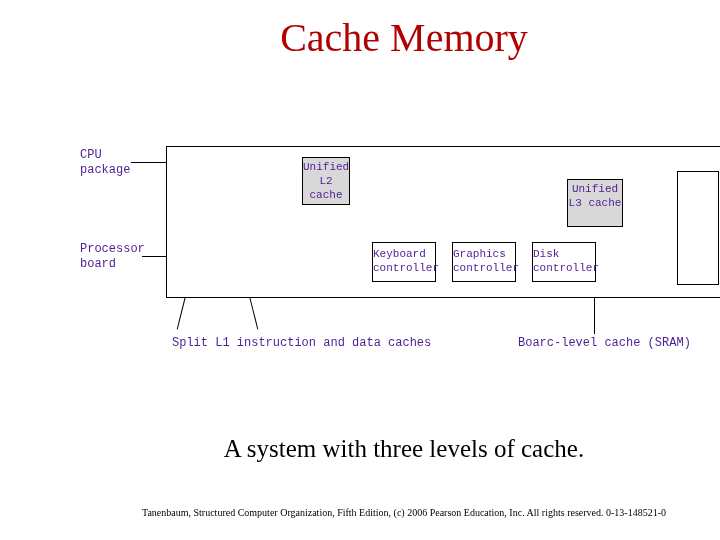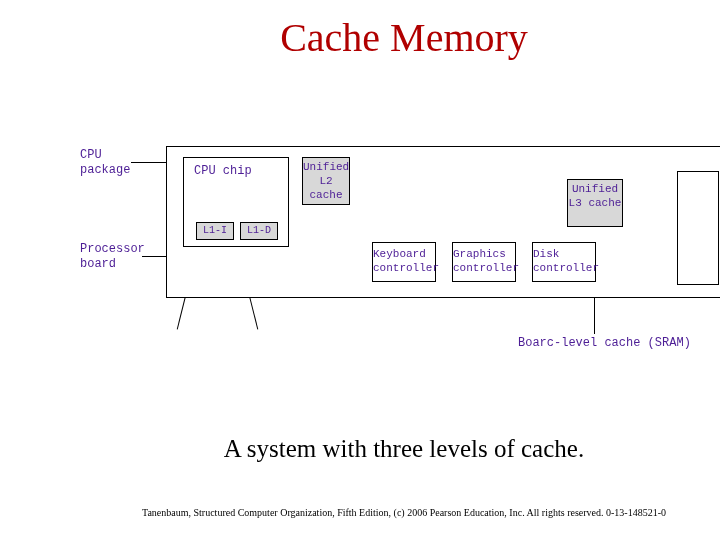--- a/index.html
+++ b/index.html
@@ -186,37 +186,33 @@
     <div class="line l-cpupkg"></div>
     <div class="line l-procbd"></div>
     <div class="line l-mainmem"></div>
     <div class="line vline1"></div>
     <div class="line vline2"></div>
     <div class="line l-l3"></div>
     <div class="line busline"></div>
 
     <div class="board">
 
-      <div class="cpu-chip">
-        <div class="cpu-chip-label">CPU chip</div>
-        <div class="l1i">L1-I</div>
-        <div class="l1d">L1-D</div>
-      </div>
 
       <div class="l2">Unified<br>L2<br>cache</div>
 
       <div class="controller kbd">Keyboard<br>controller</div>
       <div class="controller gfx">Graphics<br>controller</div>
       <div class="controller dsk">Disk<br>controller</div>
 
       <div class="l3">Unified<br>L3 cache</div>
 
       <div class="dram"></div>
     </div>
 
+    <div class="lbl-split">Split L1 instruction and data caches</div>
     <div class="lbl-board-cache">Boarc-level cache (SRAM)</div>
 
   </div>
 
   <div class="caption">A system with three levels of cache.</div>
   <div class="footer">Tanenbaum, Structured Computer Organization, Fifth Edition, (c) 2006 Pearson Education, Inc. All rights reserved. 0-13-148521-0</div>
 
 </div>
 
 </body></html>

